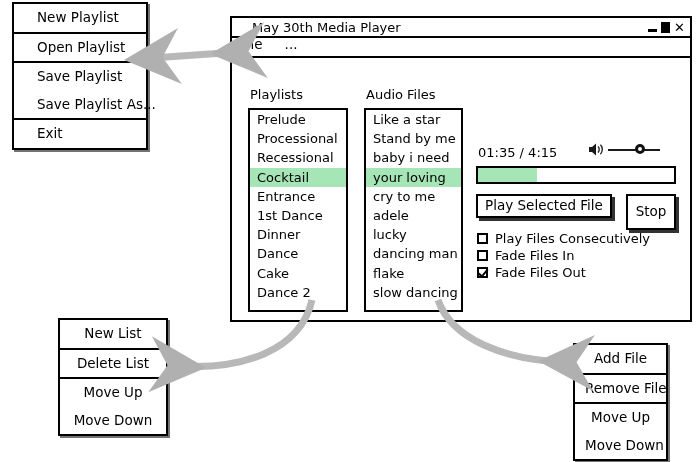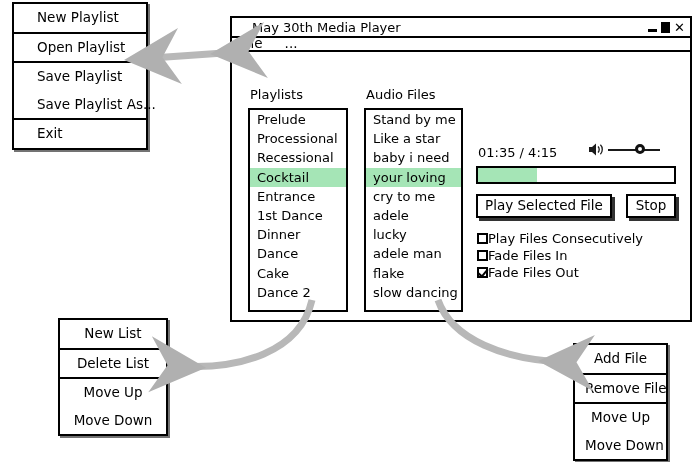--- a/index.html
+++ b/index.html
@@ -76,25 +76,24 @@
     width: 9px; height: 3px; background: #000; margin-top: 8px;
   }
   .wc-max {
     width: 9px; height: 11px; background: #000;
     border: 0; margin-top: 2px;
   }
   .wc-close {
     font-size: 13px; line-height: 11px; font-weight: bold; margin-top: 1px;
   }
   #menu-bar {
-    height: 14px;
+    height: 20px;
     border-bottom: 2px solid #000000;
     box-sizing: border-box;
     display: flex;
-    align-items: center;
     padding-left: 8px;
     gap: 22px;
     font-size: 13.5px;
   }
   #menu-bar .mb-item { line-height: 1; }
 
   
   .col-label {
     font-size: 13px;
     line-height: 1;
@@ -161,20 +160,21 @@
     box-shadow: 3px 3px 0 rgba(0,0,0,0.8);
     display: flex;
     align-items: center;
     justify-content: center;
     font-size: 13.5px;
     line-height: 1;
   }
   .cbrow {
     display: flex;
     align-items: center;
+    gap: 7px;
     font-size: 13px;
     line-height: 1;
     height: 17px;
   }
   .cbox {
     width: 11px;
     height: 11px;
     border: 2px solid #000000;
     box-sizing: border-box;
     background: #fff;
@@ -262,28 +262,28 @@
     <div class="list-row selected">Cocktail</div>
     <div class="list-row">Entrance</div>
     <div class="list-row">1st Dance</div>
     <div class="list-row">Dinner</div>
     <div class="list-row">Dance</div>
     <div class="list-row">Cake</div>
     <div class="list-row">Dance 2</div>
   </div>
 
   <div class="listbox abs" id="audio-list" style="left:132px; top:90px; width:99px; height:204px;">
+    <div class="list-row">Like a star</div>
     <div class="list-row">Stand by me</div>
-    <div class="list-row">Like a star</div>
     <div class="list-row">baby i need</div>
     <div class="list-row selected">your loving</div>
     <div class="list-row">cry to me</div>
     <div class="list-row">adele</div>
     <div class="list-row">lucky</div>
-    <div class="list-row">adele man</div>
+    <div class="list-row">dancing man</div>
     <div class="list-row">flake</div>
     <div class="list-row">slow dancing</div>
   </div>
 
   <span id="time-text" class="abs" style="left:246px; top:128px;">01:35 / 4:15</span>
 
   <div id="volume-wrap" class="abs" style="left:356px; top:124px;">
     <svg width="17" height="15" viewBox="0 0 17 15">
       <path d="M1,5 L4,5 L8,1.5 L8,13.5 L4,10 L1,10 Z" fill="#1a1a1a"></path>
       <path d="M10,4.5 C11.6,6 11.6,9 10,10.5" stroke="#1a1a1a" stroke-width="1.3" fill="none"></path>
@@ -292,21 +292,21 @@
     <span id="vol-track">
       <span id="vol-knob" style="left: 26.6px;"></span>
     </span>
   </div>
 
   <div id="progress-outer" class="abs" style="left:244px; top:148px; width:200px; height:18px;">
     <div id="progress-fill" style="width:30%;"></div>
   </div>
 
   <div class="btn abs" style="left:244px; top:176px; width:136px; height:24px;">Play Selected File</div>
-  <div class="btn abs" style="left:394px; top:176px; width:50px; height:24px;">Stop</div>
+  <div class="btn abs" style="left:394px; top:176px; width:50px; height:36px;">Stop</div>
 
   <div class="cbrow abs" style="left:245px; top:212px;">
     <span class="cbox"></span>
     <span>Play Files Consecutively</span>
   </div>
   <div class="cbrow abs" style="left:245px; top:229px;">
     <span class="cbox"></span>
     <span>Fade Files In</span>
   </div>
   <div class="cbrow abs" style="left:245px; top:246px;">

